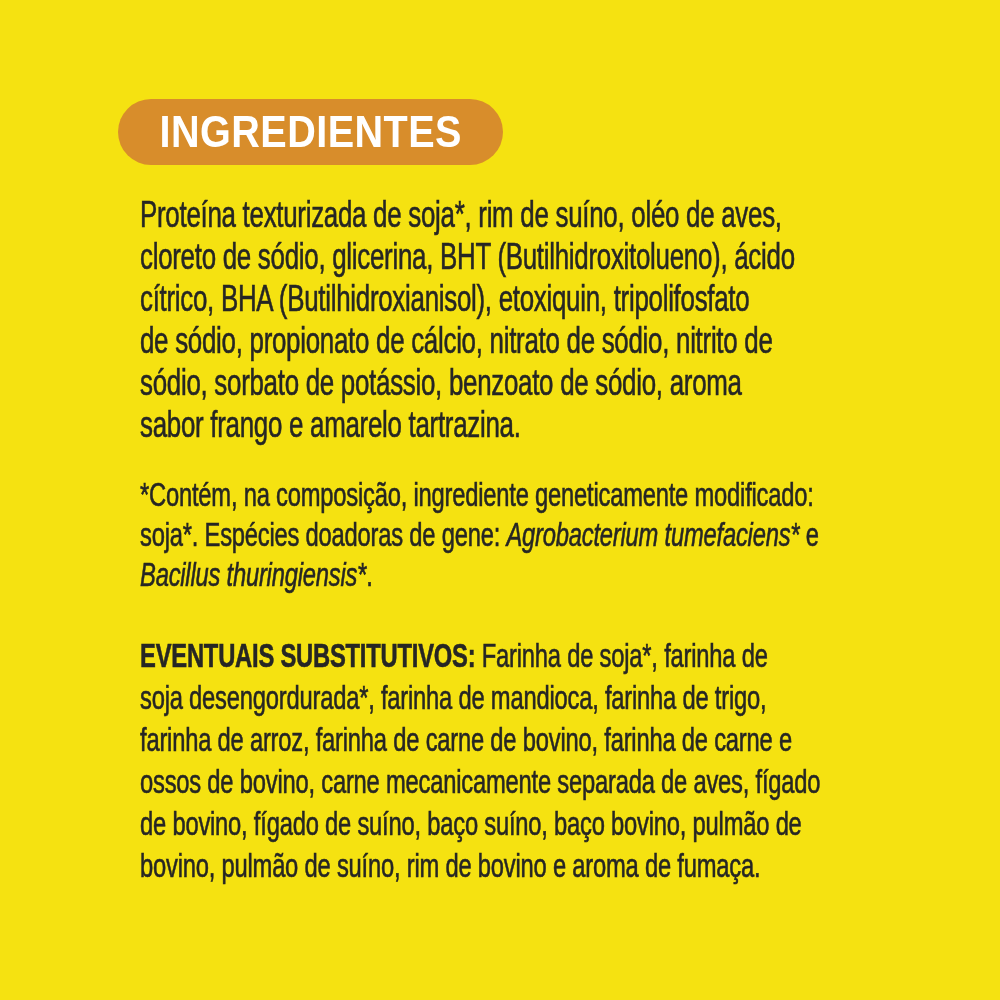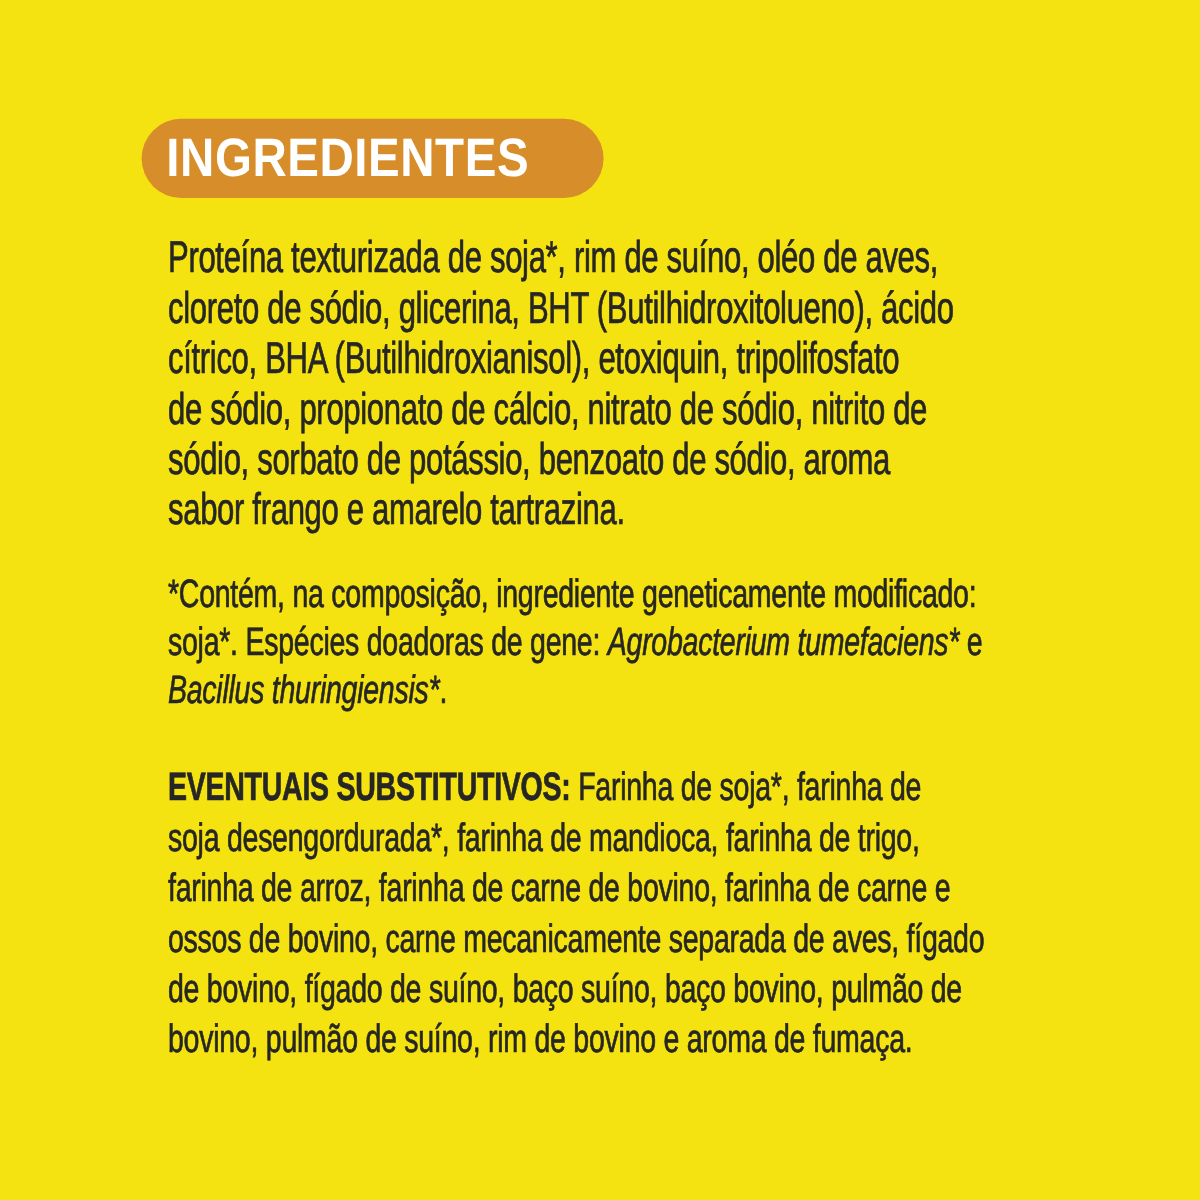--- a/index.html
+++ b/index.html
@@ -5,21 +5,21 @@
   html,body { margin:0; padding:0; }
   .page {
     position:relative; width:1000px; height:1000px;
     background:#F5E211; overflow:hidden;
     font-family:"Liberation Sans", sans-serif;
   }
   .pill {
     position:absolute; left:118px; top:99px;
     width:385px; height:66px; border-radius:34px;
     background:#D88D2B;
-    display:flex; align-items:center; 
+    display:flex; align-items:center; justify-content:center;
   }
   .pill-text {
     font-size:45px; font-weight:bold; color:#FFFFFF;
     letter-spacing:0.5px; white-space:nowrap;
     transform:scaleX(0.88); transform-origin:center;
   }
   .para {
     position:absolute; left:140px; margin:0;
     width:1200px; color:#262624;
     white-space:pre-line;

